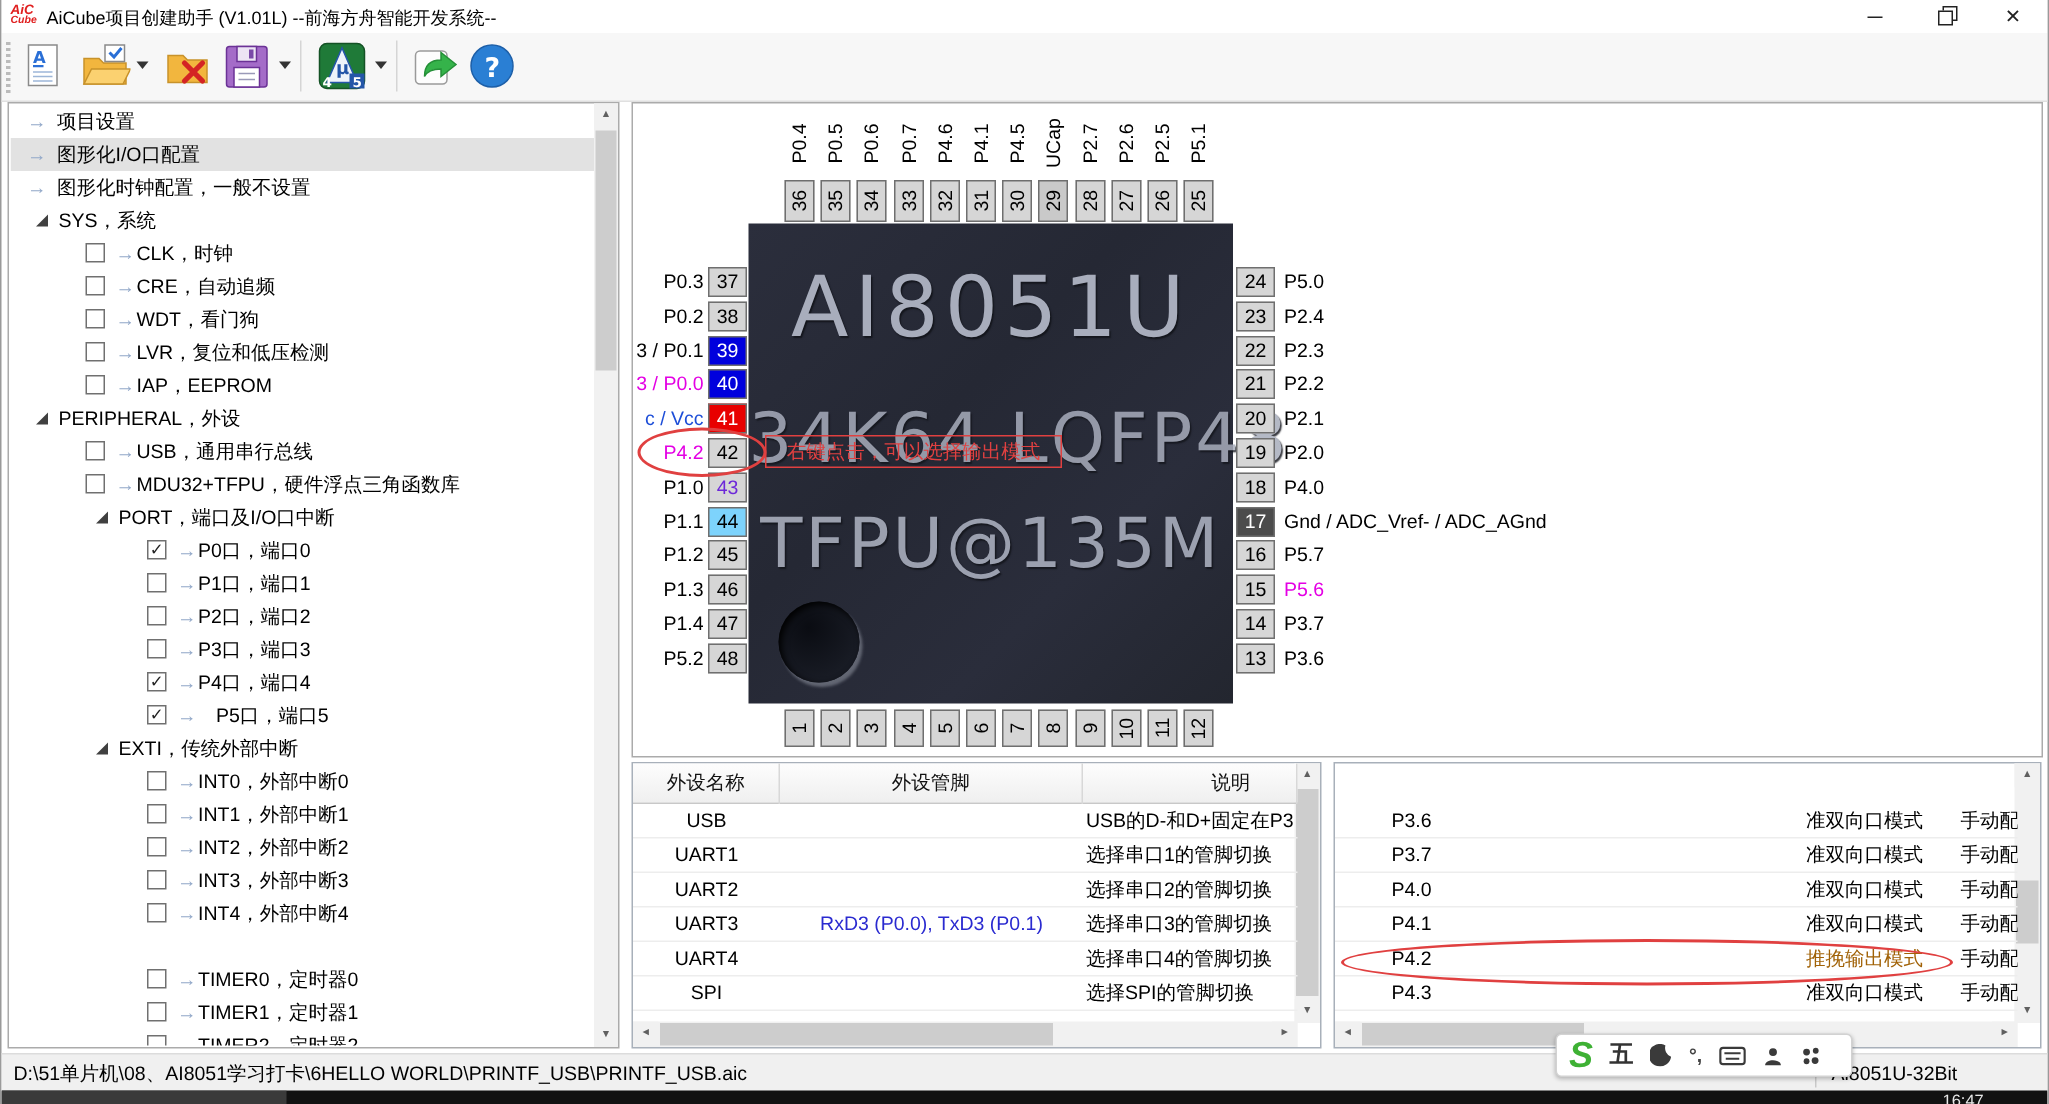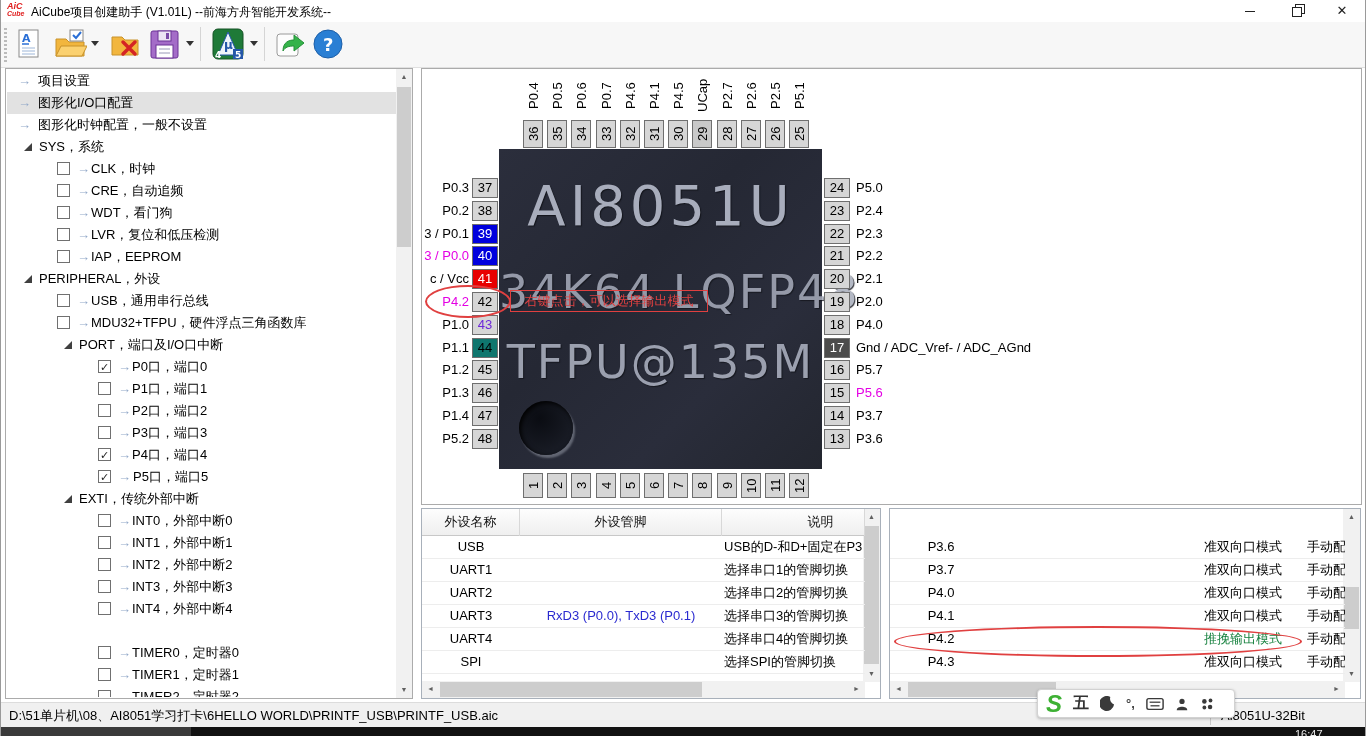--- a/index.html
+++ b/index.html
@@ -242,21 +242,21 @@
           <div class="lbl" style="left: 125px;">P3口，端口3</div>
         </div>
         <div class="trow" style="top: 374px;">
           <div class="cb" style="left: 91px;">✓</div>
           <div class="arw" style="left: 111px;">→</div>
           <div class="lbl" style="left: 125px;">P4口，端口4</div>
         </div>
         <div class="trow" style="top: 396px;">
           <div class="cb" style="left: 91px;">✓</div>
           <div class="arw" style="left: 111px;">→</div>
-          <div class="lbl" style="left: 126px;">P5口，端口5</div>
+          <div class="lbl" style="left: 137px;">P5口，端口5</div>
         </div>
         <div class="trow" style="top: 418px;">
           <div class="tri" style="left: 57px;"></div>
           <div class="lbl" style="left: 72px;">EXTI，传统外部中断</div>
         </div>
         <div class="trow" style="top: 440px;">
           <div class="cb" style="left: 91px;"></div>
           <div class="arw" style="left: 111px;">→</div>
           <div class="lbl" style="left: 125px;">INT0，外部中断0</div>
         </div>
@@ -348,28 +348,28 @@
         <div class="pinbox vt" style="left: 343px; top: 404px; width: 20px; height: 25px; background: rgb(214, 214, 214);">11</div>
         <div class="pinbox vt" style="left: 367px; top: 404px; width: 20px; height: 25px; background: rgb(214, 214, 214);">12</div>
         <div class="plabel" style="left: 2px; top: 109px; width: 45px; text-align: right; color: rgb(0, 0, 0);">P0.3</div>
         <div class="pinbox" style="left: 50px; top: 109px; width: 26px; height: 20px; line-height: 18px; text-align: center; background: rgb(214, 214, 214); color: rgb(0, 0, 0);">37</div>
         <div class="plabel" style="left: 2px; top: 132px; width: 45px; text-align: right; color: rgb(0, 0, 0);">P0.2</div>
         <div class="pinbox" style="left: 50px; top: 132px; width: 26px; height: 20px; line-height: 18px; text-align: center; background: rgb(214, 214, 214); color: rgb(0, 0, 0);">38</div>
         <div class="plabel" style="left: 2px; top: 155px; width: 45px; text-align: right; color: rgb(0, 0, 0);">3 / P0.1</div>
         <div class="pinbox" style="left: 50px; top: 155px; width: 26px; height: 20px; line-height: 18px; text-align: center; background: rgb(0, 0, 221); color: rgb(255, 255, 255);">39</div>
         <div class="plabel" style="left: 2px; top: 177px; width: 45px; text-align: right; color: rgb(228, 0, 228);">3 / P0.0</div>
         <div class="pinbox" style="left: 50px; top: 177px; width: 26px; height: 20px; line-height: 18px; text-align: center; background: rgb(0, 0, 221); color: rgb(255, 255, 255);">40</div>
-        <div class="plabel" style="left: 2px; top: 200px; width: 45px; text-align: right; color: #000000;">c / Vcc</div>
+        <div class="plabel" style="left: 2px; top: 200px; width: 45px; text-align: right; color: #1d4ed8;">c / Vcc</div>
         <div class="pinbox" style="left: 50px; top: 200px; width: 26px; height: 20px; line-height: 18px; text-align: center; background: rgb(232, 0, 0); color: rgb(255, 255, 255);">41</div>
         <div class="plabel" style="left: 2px; top: 223px; width: 45px; text-align: right; color: rgb(228, 0, 228);">P4.2</div>
         <div class="pinbox" style="left: 50px; top: 223px; width: 26px; height: 20px; line-height: 18px; text-align: center; background: rgb(214, 214, 214); color: rgb(0, 0, 0);">42</div>
         <div class="plabel" style="left: 2px; top: 246px; width: 45px; text-align: right; color: rgb(0, 0, 0);">P1.0</div>
         <div class="pinbox" style="left: 50px; top: 246px; width: 26px; height: 20px; line-height: 18px; text-align: center; background: rgb(214, 214, 214); color: #6d28d9;">43</div>
         <div class="plabel" style="left: 2px; top: 269px; width: 45px; text-align: right; color: rgb(0, 0, 0);">P1.1</div>
-        <div class="pinbox" style="left: 50px; top: 269px; width: 26px; height: 20px; line-height: 18px; text-align: center; background: #0f766e; color: rgb(0, 0, 0);">44</div>
+        <div class="pinbox" style="left: 50px; top: 269px; width: 26px; height: 20px; line-height: 18px; text-align: center; background: #7dd3fc; color: rgb(0, 0, 0);">44</div>
         <div class="plabel" style="left: 2px; top: 291px; width: 45px; text-align: right; color: rgb(0, 0, 0);">P1.2</div>
         <div class="pinbox" style="left: 50px; top: 291px; width: 26px; height: 20px; line-height: 18px; text-align: center; background: rgb(214, 214, 214); color: rgb(0, 0, 0);">45</div>
         <div class="plabel" style="left: 2px; top: 314px; width: 45px; text-align: right; color: rgb(0, 0, 0);">P1.3</div>
         <div class="pinbox" style="left: 50px; top: 314px; width: 26px; height: 20px; line-height: 18px; text-align: center; background: rgb(214, 214, 214); color: rgb(0, 0, 0);">46</div>
         <div class="plabel" style="left: 2px; top: 337px; width: 45px; text-align: right; color: rgb(0, 0, 0);">P1.4</div>
         <div class="pinbox" style="left: 50px; top: 337px; width: 26px; height: 20px; line-height: 18px; text-align: center; background: rgb(214, 214, 214); color: rgb(0, 0, 0);">47</div>
         <div class="plabel" style="left: 2px; top: 360px; width: 45px; text-align: right; color: rgb(0, 0, 0);">P5.2</div>
         <div class="pinbox" style="left: 50px; top: 360px; width: 26px; height: 20px; line-height: 18px; text-align: center; background: rgb(214, 214, 214); color: rgb(0, 0, 0);">48</div>
         <div class="pinbox" style="left: 402px; top: 109px; width: 26px; height: 20px; line-height: 18px; text-align: center; background: rgb(214, 214, 214); color: rgb(0, 0, 0);">24</div>
         <div class="plabel" style="left: 434px; top: 109px; width: 480px; color: rgb(0, 0, 0);">P5.0</div>
@@ -484,21 +484,21 @@
         <div class="td" style="width: 102px;">P4.1</div>
         <div class="td" style="width: 98px;"></div>
         <div class="td" style="width: 98px;"></div>
         <div class="td" style="width: 110px; color: rgb(0, 0, 0);">准双向口模式</div>
         <div class="td" style="width: 47px; text-align: left; padding-left: 9px;">手动配</div>
       </div>
       <div class="trowt" style="top: 119px; width: 455px;">
         <div class="td" style="width: 102px;">P4.2</div>
         <div class="td" style="width: 98px;"></div>
         <div class="td" style="width: 98px;"></div>
-        <div class="td" style="width: 110px; color: #15803d;">推挽输出模式</div>
+        <div class="td" style="width: 110px; color: #a16207;">推挽输出模式</div>
         <div class="td" style="width: 47px; text-align: left; padding-left: 9px;">手动配</div>
       </div>
       <div class="trowt" style="top: 142px; width: 455px; justify-content: flex-end;">
         <div class="td" style="width: 102px;">P4.3</div>
         <div class="td" style="width: 98px;"></div>
         <div class="td" style="width: 98px;"></div>
         <div class="td" style="width: 110px; color: rgb(0, 0, 0);">准双向口模式</div>
         <div class="td" style="width: 47px; text-align: left; padding-left: 9px;">手动配</div>
       </div>
     </div>

